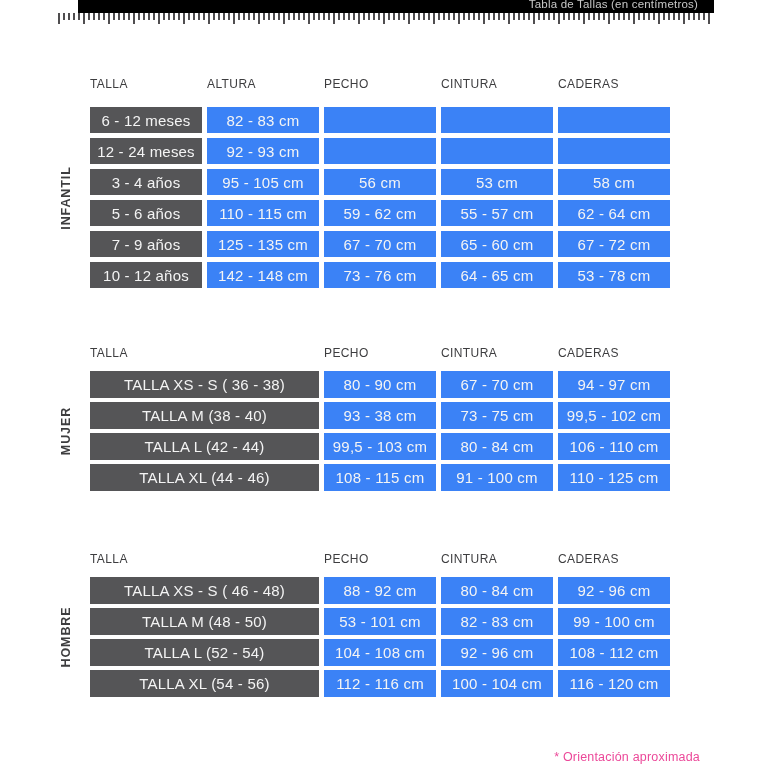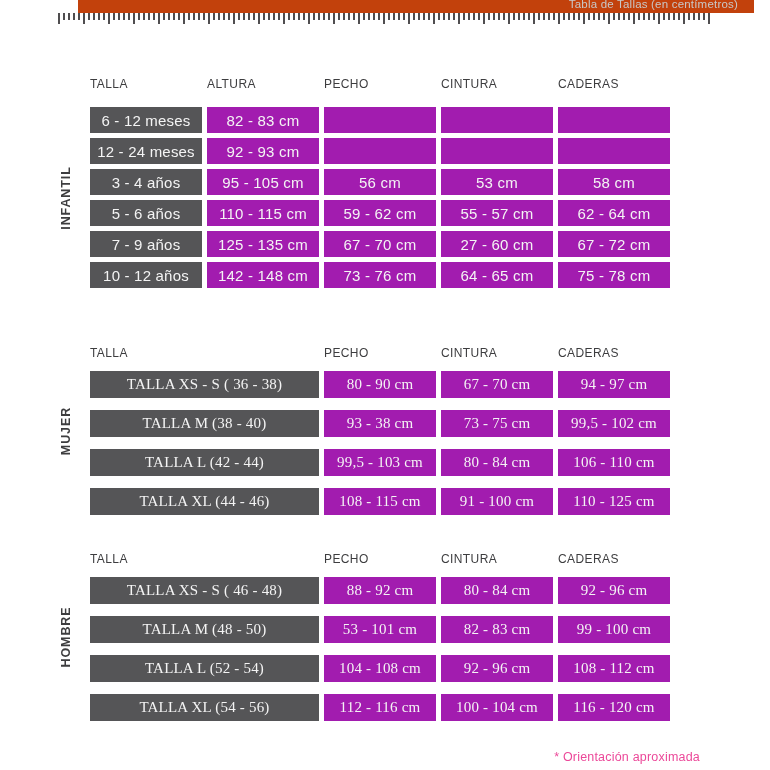--- a/index.html
+++ b/index.html
@@ -4,21 +4,21 @@
 <style>
   html,body { margin:0; padding:0; background:#ffffff; }
   .page {
     position:relative; width:770px; height:770px; background:#ffffff;
     font-family:"Liberation Sans", sans-serif; overflow:hidden;
   }
 
   
   .topbar {
     position:absolute; left:78px; top:0; width:636px; height:13px;
-    background:#c2410c; overflow:visible;padding-left:40px;
+    background:#000000; overflow:visible;
   }
   .topbar-title {
     position:absolute; right:16px; top:-2px;
     font-size:11.5px; color:#c8c8c8; white-space:nowrap; letter-spacing:0.2px;
   }
   .ruler {
     position:absolute; left:58px; top:13px; width:655px; height:11px;
     background-image:
       repeating-linear-gradient(to right, #4f4d4f 0 2px, transparent 2px 25px),
       repeating-linear-gradient(to right, #4f4d4f 0 2px, transparent 2px 5px);
@@ -32,31 +32,31 @@
   .t2 { top:345px; }
   .t3 { top:551px; }
 
   .thead { display:grid; height:15px; margin-bottom:16px; align-items:center; }
   .t2 .thead, .t3 .thead { margin-bottom:11px; }
   .grid5 { grid-template-columns:repeat(5,112px); column-gap:5px; }
   .grid4 { grid-template-columns:229px repeat(3,112px); column-gap:5px; }
 
   .tbody { display:grid; }
   .t1 .tbody { grid-auto-rows:26px; row-gap:5px;border-radius:23px; }
-  .t2 .tbody, .t3 .tbody { grid-auto-rows:27px; row-gap:12px;font-family:Liberation Serif, serif; }
+  .t2 .tbody, .t3 .tbody { grid-auto-rows:27px; row-gap:4px; }
 
   .th {
     text-align:left; font-size:12px; color:#3d3d3f; letter-spacing:0.4px;
   }
   .cell {
     display:flex; align-items:center; justify-content:center;
     font-size:15px; color:#f4f4f4; letter-spacing:0.2px; white-space:nowrap;
   }
   .label-cell { background:#555557; }
-  .value-cell { background:#a21caf; }
+  .value-cell { background:#3b82f6; }
 
   
   .group-label {
     position:absolute; left:57px; width:18px;
     display:flex; align-items:center; justify-content:center;
   }
   .gl1 { top:107px; height:181px; }
   .gl2 { top:371px; height:120px; }
   .gl3 { top:577px; height:120px; }
   .group-label span {
@@ -105,27 +105,27 @@
         <div class="cell value-cell">53 cm</div>
         <div class="cell value-cell">58 cm</div>
         <div class="cell label-cell">5 - 6 años</div>
         <div class="cell value-cell">110 - 115 cm</div>
         <div class="cell value-cell">59 - 62 cm</div>
         <div class="cell value-cell">55 - 57 cm</div>
         <div class="cell value-cell">62 - 64 cm</div>
         <div class="cell label-cell">7 - 9 años</div>
         <div class="cell value-cell">125 - 135 cm</div>
         <div class="cell value-cell">67 - 70 cm</div>
-        <div class="cell value-cell">27 - 60 cm</div>
+        <div class="cell value-cell">65 - 60 cm</div>
         <div class="cell value-cell">67 - 72 cm</div>
         <div class="cell label-cell">10 - 12 años</div>
         <div class="cell value-cell">142 - 148 cm</div>
         <div class="cell value-cell">73 - 76 cm</div>
         <div class="cell value-cell">64 - 65 cm</div>
-        <div class="cell value-cell">75 - 78 cm</div>
+        <div class="cell value-cell">53 - 78 cm</div>
       </div>
   </div>
   <div class="group-label gl1">
     <span>INFANTIL</span>
   </div>
 
   <div class="table t2">
     <div class="thead grid4">
         <div class="th">TALLA</div>
         <div class="th">PECHO</div>

